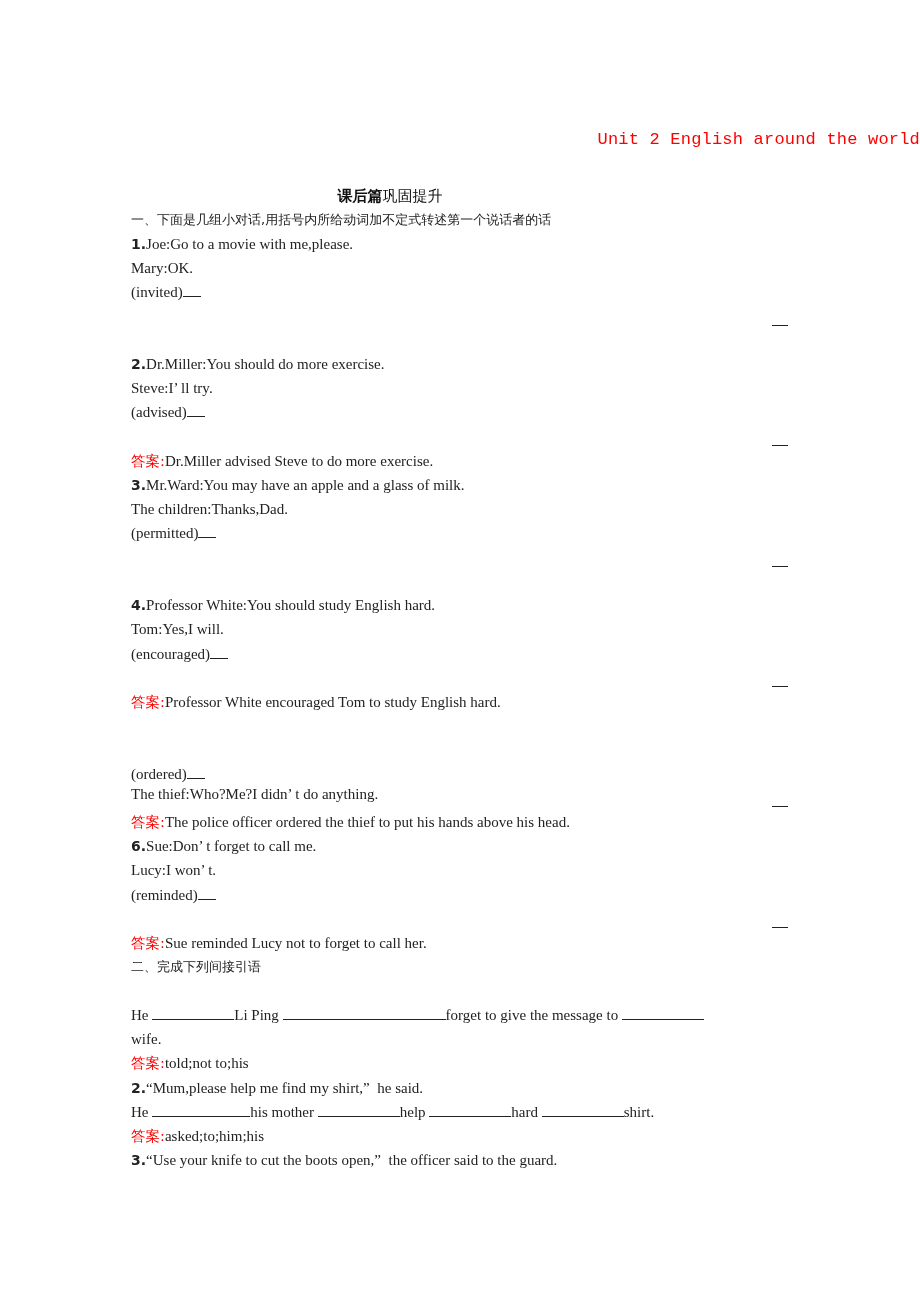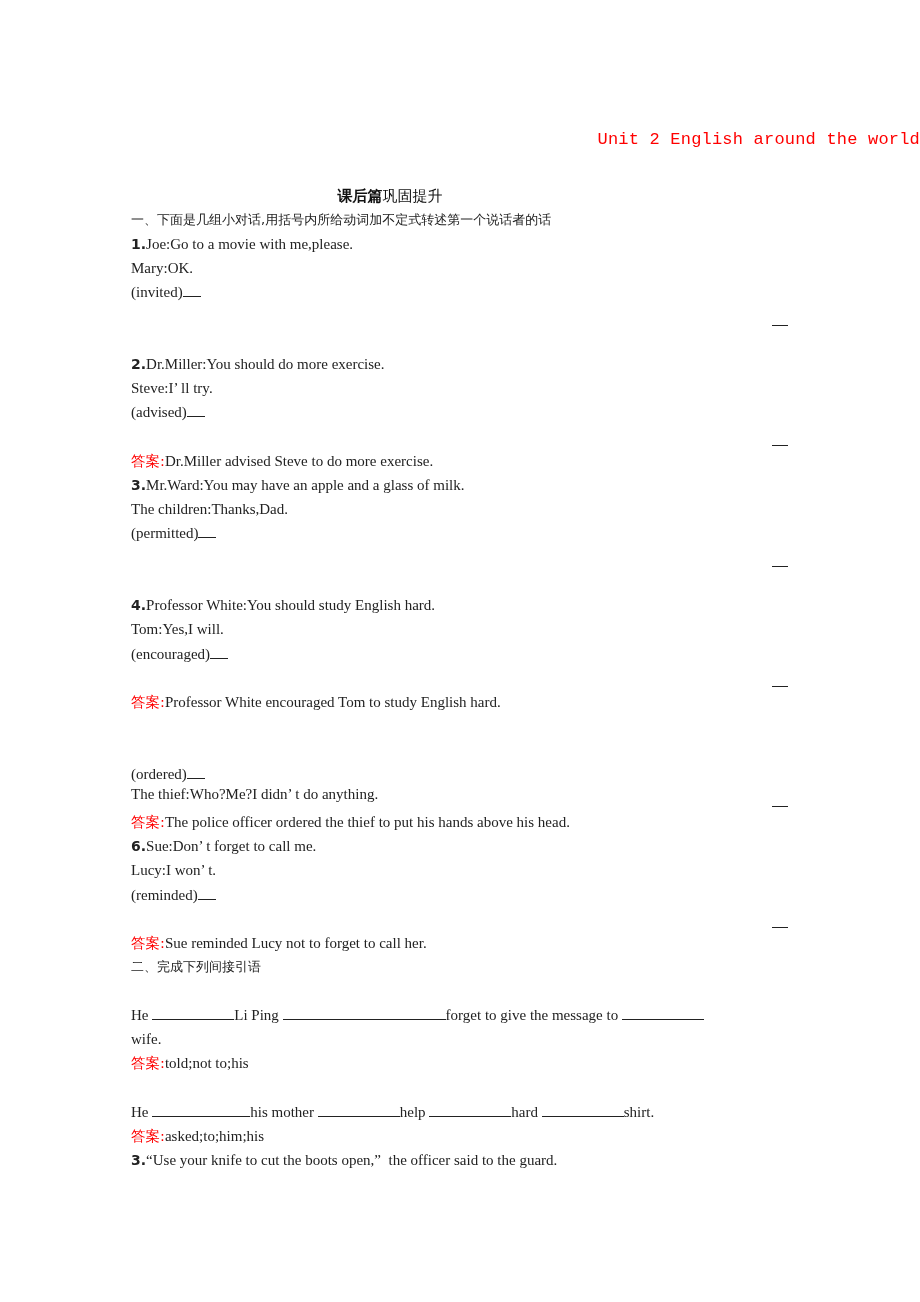--- a/index.html
+++ b/index.html
@@ -73,18 +73,19 @@
   <div class="line" style="top:884px"><span>(reminded)</span><span class="short-blank"></span></div>
   <div class="right-blank" style="top:927px"></div>
   <div class="line" style="top:932px"><span class="ans-label">答案:</span><span>Sue reminded Lucy not to forget to call her.</span></div>
 
   <div class="line cn" style="top:956px">二、完成下列间接引语</div>
 
   <div class="line" style="top:1004px"><span>He </span><span class="blank" style="width:82px"></span><span>Li Ping </span><span class="blank" style="width:163px"></span><span>forget to give the message to </span><span class="blank" style="width:82px"></span></div>
   <div class="line" style="top:1028px">wife.</div>
   <div class="line" style="top:1052px"><span class="ans-label">答案:</span><span>told;not to;his</span></div>
 
+  <div class="line" style="top:1077px"><span class="num">2.</span><span>“Mum,please help me find my shirt,”  he said.</span></div>
   <div class="line" style="top:1101px"><span>He </span><span class="blank" style="width:98px"></span><span>his mother </span><span class="blank" style="width:82px"></span><span>help </span><span class="blank" style="width:82px"></span><span>hard </span><span class="blank" style="width:82px"></span><span>shirt.</span></div>
   <div class="line" style="top:1125px"><span class="ans-label">答案:</span><span>asked;to;him;his</span></div>
 
   <div class="line" style="top:1149px"><span class="num">3.</span><span>“Use your knife to cut the boots open,”  the officer said to the guard.</span></div>
 
 </div>
 
 </body></html>

